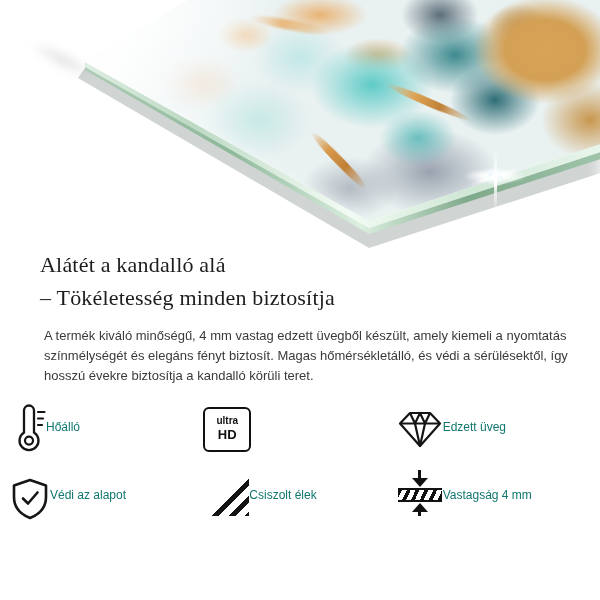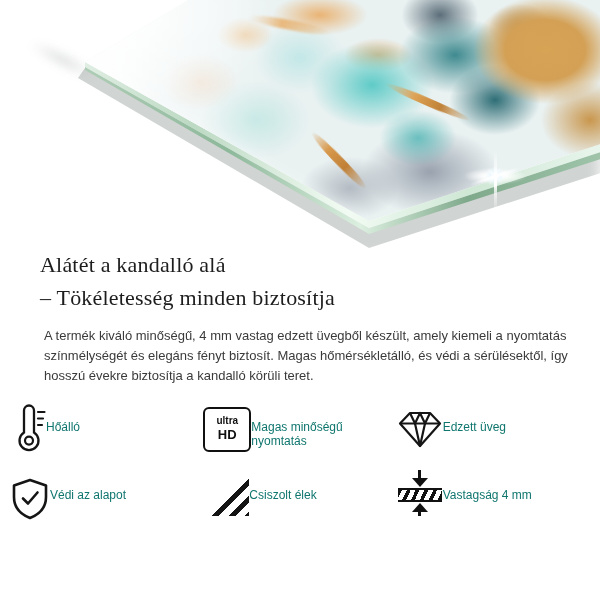--- a/index.html
+++ b/index.html
@@ -182,21 +182,20 @@
       <div class="feature-label">Hőálló</div>
     </div>
 
     <div class="feature">
       <div class="icon-slot">
         <div class="uhd-box">
           <div class="uhd-top">ultra</div>
           <div class="uhd-bottom">HD</div>
         </div>
       </div>
-      <div class="feature-label">Magas minőségű nyomtatás</div>
     </div>
 
     <div class="feature row2">
       <div class="icon-slot">
         <svg class="icon" width="46" height="38" viewBox="0 0 46 38" fill="none" stroke="#151515" stroke-width="2.2" stroke-linejoin="round">
           <path d="M3,13.5 L13,3 H33 L43,13.5 L23,36 Z"></path>
           <path d="M3,13.5 H43"></path>
           <path d="M13,3 L18,13.5 L23,3 L28,13.5 L33,3"></path>
           <path d="M18,13.5 L23,36 L28,13.5"></path>
         </svg>

